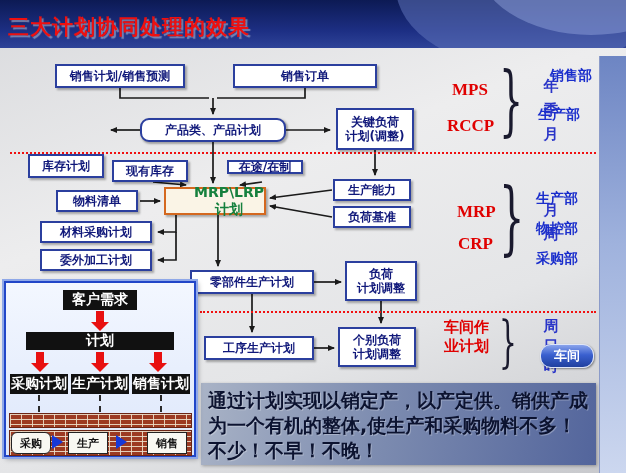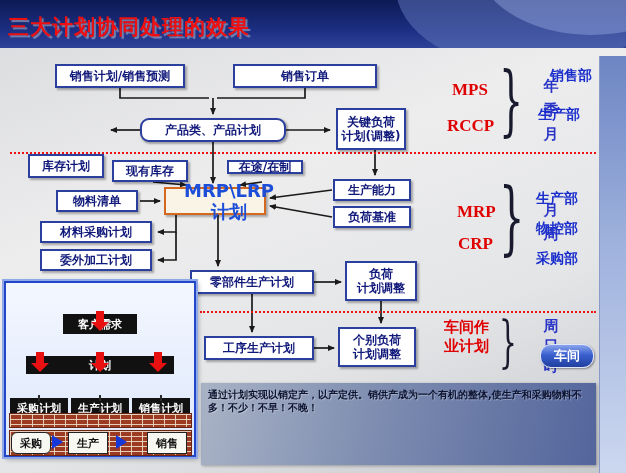--- a/index.html
+++ b/index.html
@@ -18,61 +18,61 @@
   .title{position:absolute;left:8px;top:13px;font-size:21px;font-weight:bold;color:#ee1010;
     letter-spacing:1px;text-shadow:2px 2px 1px rgba(195,200,215,.55);}
   
   .right-strip{position:absolute;right:0;top:56px;width:26px;height:417px;z-index:0;
     background:linear-gradient(180deg,#6d85c3 0%,#9fb2dd 45%,#ccd7ef 100%);
     border-left:1px solid #8b9bc9;}
   
   .node{position:absolute;z-index:2;background:#ffffff;border:2px solid #2b3f9e;color:#10187a;
     font-weight:bold;font-size:12px;line-height:1.18;display:flex;align-items:center;justify-content:center;
     text-align:center;white-space:pre-line;box-shadow:1.5px 1.5px 2px rgba(0,0,0,.3);box-sizing:border-box;}
-  .node.mrp{border:2.5px solid #d4681f;color:#1d4ed8;background:#faf4e6;font-size:18px;padding-left:28px;}
+  .node.mrp{border:2.5px solid #d4681f;color:#15803d;background:#faf4e6;font-size:14px;padding-left:28px;}
   
   .dotline{position:absolute;height:0;border-top:2px dotted #f01010;z-index:1;}
   
   .stage-red{position:absolute;z-index:2;color:#e00000;font-weight:bold;font-size:17px;
     font-family:"Liberation Serif","DejaVu Serif",serif;}
   .workshop-label{position:absolute;z-index:2;color:#e00000;font-weight:bold;font-size:15px;
     line-height:1.25;white-space:pre-line;}
   .brace{position:absolute;z-index:2;font-family:"DejaVu Serif","Liberation Serif",serif;
     color:#1a1a2e;line-height:1;transform:scaleX(.5);transform-origin:left center;}
   .vtext{position:absolute;z-index:2;width:18px;text-align:center;word-break:break-all;
     line-height:24px;font-weight:bold;color:#2a35c8;font-size:15px;margin-left:28px;}
   .dept{position:absolute;z-index:2;color:#1a2ecc;font-weight:bold;font-size:14px;}
   .pill{position:absolute;z-index:2;width:52px;height:22px;border-radius:11px;color:#fff;
     font-weight:bold;font-size:13px;display:flex;align-items:center;justify-content:center;
     background:linear-gradient(180deg,#8aa4ec 0%,#3a60cf 45%,#20409f 100%);
     border:1px solid #dfe6f8;box-shadow:1px 1px 2px rgba(0,0,0,.4);}
   
   .mini-panel{position:absolute;left:4px;top:281px;width:192px;height:176px;z-index:3;
     background:linear-gradient(180deg,#f3f7ff 0%,#dde7fb 100%);
     border:2px solid #2146c8;box-shadow:0 0 0 2px #8fa8e8,2px 2px 5px rgba(0,0,0,.35);box-sizing:border-box;}
-  .black-box{position:absolute;background:#111;color:#fff;font-weight:bold;font-size:11px;
-    display:flex;align-items:center;justify-content:center;white-space:nowrap;margin-top:24px;}
+  .black-box{position:absolute;background:#111;color:#fff;font-weight:bold;font-size:14px;
+    display:flex;align-items:center;justify-content:center;white-space:nowrap;}
   .barrow{position:absolute;width:18px;}
   .barrow .stem{width:8px;height:11px;background:#e81010;margin:0 auto;}
   .barrow .head{width:0;height:0;border-left:9px solid transparent;border-right:9px solid transparent;
     border-top:9px solid #e81010;}
   .dashline{position:absolute;width:0;border-left:2px dashed #2a2a2a;}
   .brick{position:absolute;background-color:#9c3a22;border:1px solid #6b2414;
     background-image:linear-gradient(rgba(236,221,200,.9) 1px,transparent 1px),
       linear-gradient(90deg,rgba(236,221,200,.9) 1px,transparent 1px);
     background-size:11px 5px;}
   .mini-box{position:absolute;background:#f8f8f2;border:1px solid #222;color:#111;font-weight:bold;
     font-size:11px;display:flex;align-items:center;justify-content:center;}
   .tri-right{position:absolute;width:0;height:0;border-top:7px solid transparent;
     border-bottom:7px solid transparent;border-left:11px solid #1638d8;}
   
   .summary{position:absolute;left:201px;top:383px;width:395px;height:82px;z-index:2;
     background:linear-gradient(100deg,#a9b3c6 0%,#7d8cb0 45%,#53659c 100%);
     padding:5px 7px;box-sizing:border-box;box-shadow:1px 1px 3px rgba(0,0,0,.3);}
-  .summary .main{color:#0c1330;font-weight:bold;font-size:10px;line-height:1.32;
+  .summary .main{color:#0c1330;font-weight:bold;font-size:19px;line-height:1.32;
     text-shadow:1px 1px 0 rgba(255,255,255,.28);}
   .summary .highlight{color:#e60000;font-weight:bold;font-size:13.5px;margin-top:4px;}
   .arrows{position:absolute;left:0;top:0;z-index:1;pointer-events:none;}
 </style>
 </head>
 <body>
 
 <div class="slide">
 
   <svg class="arrows" width="626" height="473">
@@ -111,21 +111,21 @@
   </div>
   <div class="right-strip"></div>
 
   <div class="dotline" style="left:10px;top:152px;width:586px;"></div>
   <div class="dotline" style="left:200px;top:311px;width:396px;"></div>
 
   <div class="node" style="left:233px;top:64px;width:144px;height:24px;">销售订单</div>
   <div class="node" style="left:55px;top:64px;width:130px;height:24px;">销售计划/销售预测</div>
   <div class="node" style="left:28px;top:118px;width:76px;height:24px;margin-top:36px;">库存计划</div>
   <div class="node" style="left:140px;top:118px;width:146px;height:24px;border-radius:9px;">产品类、产品计划</div>
-  <div class="node" style="left:336px;top:108px;width:70px;height:42px;">关键负荷
+  <div class="node" style="left:336px;top:108px;width:78px;height:42px;">关键负荷
 计划(调整)</div>
   <div class="node" style="left:112px;top:160px;width:76px;height:22px;">现有库存</div>
   <div class="node" style="left:227px;top:160px;width:76px;height:14px;">在途/在制</div>
   <div class="node" style="left:56px;top:190px;width:82px;height:22px;">物料清单</div>
   <div class="node mrp" style="left:164px;top:187px;width:102px;height:28px;">MRP\LRP计划</div>
   <div class="node" style="left:40px;top:221px;width:112px;height:22px;">材料采购计划</div>
   <div class="node" style="left:40px;top:249px;width:112px;height:22px;">委外加工计划</div>
   <div class="node" style="left:333px;top:179px;width:78px;height:22px;">生产能力</div>
   <div class="node" style="left:333px;top:206px;width:78px;height:22px;">负荷基准</div>
   <div class="node" style="left:190px;top:270px;width:124px;height:24px;">零部件生产计划</div>

